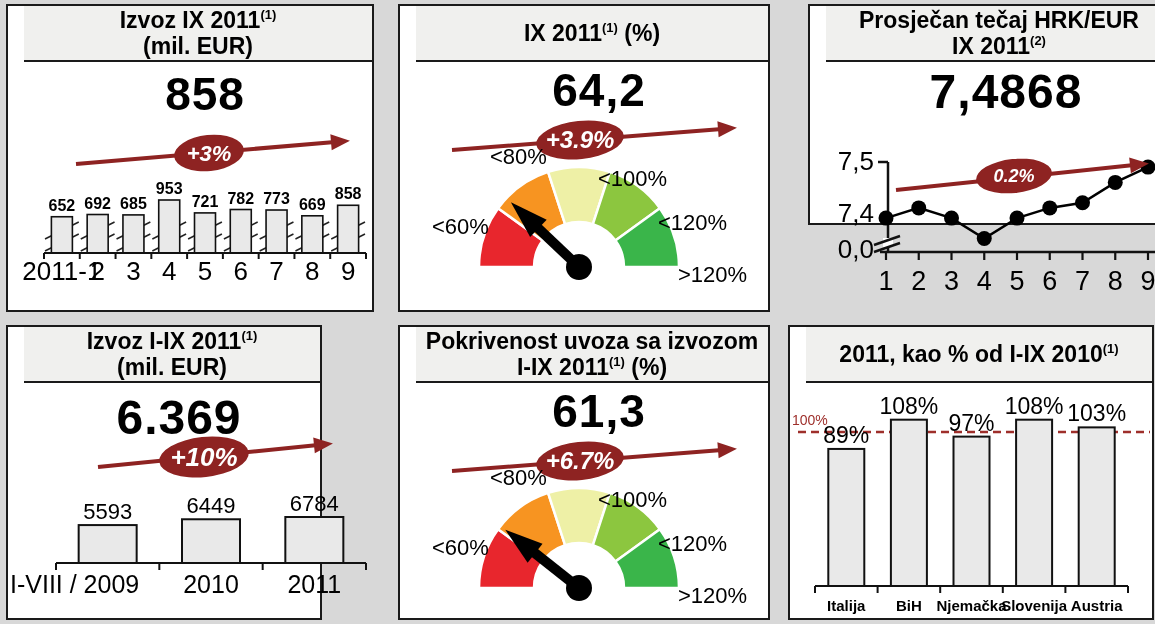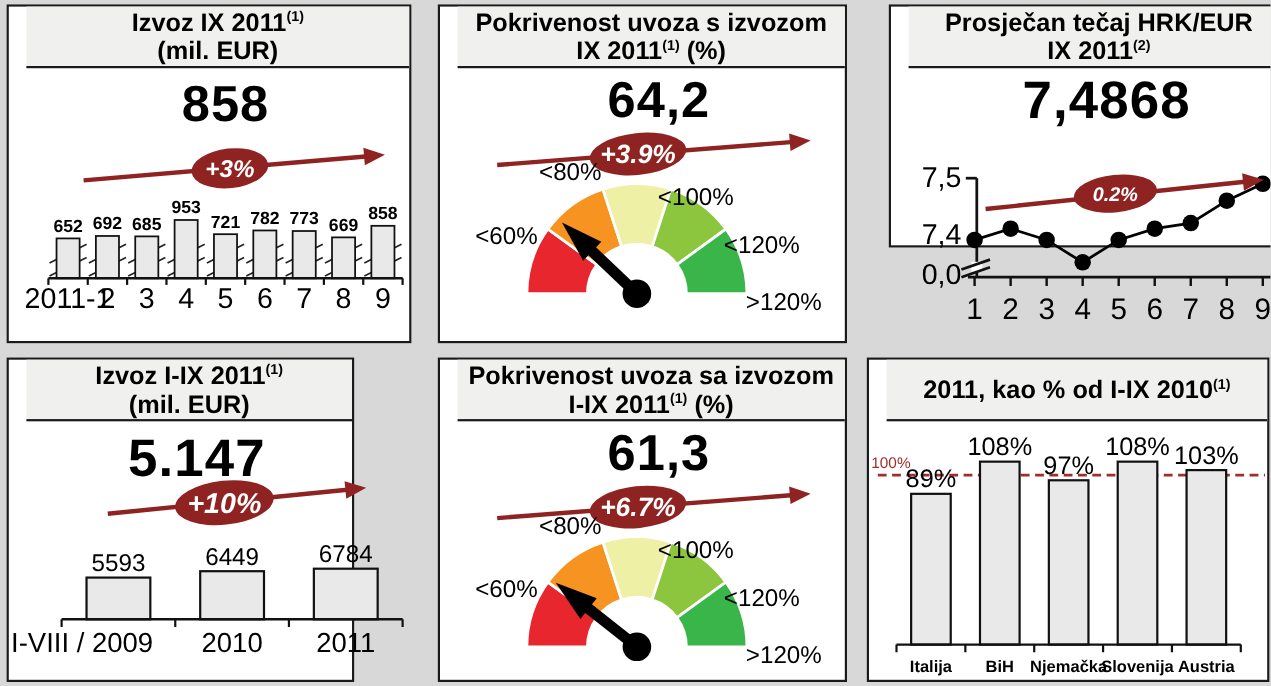--- a/index.html
+++ b/index.html
@@ -41,21 +41,21 @@
   #arrow-pokrivenost_i_ix{left:28px;top:52px;width:316px;height:58px}
   #arrow-izvoz_i_ix{left:28px;top:46px;width:316px;height:62px}
 
   #izvoz-ix-bars{left:0;top:100px;width:364px;height:146px}
   #tecaj-line{left:0;top:78px;width:362px;height:170px}
   #izvoz-i-ix-bars{left:0;top:118px;width:364px;height:118px}
   #top5-bars{left:0;top:0;width:362px;height:237px}
   .gauge-svg{left:52px;top:92px;width:254px;height:132px}
 
   .g-lbl{position:absolute;font-size:22px;white-space:nowrap;}
-  .g0{left:32px;top:140px}
+  .g0{left:32px;top:152px}
   .g1{left:90px;top:82px}
   .g2{left:198px;top:104px}
   .g3{left:258px;top:148px}
   .g4{left:278px;top:200px}
 </style>
 </head>
 <body>
 
 <section class="panel" id="p1">
   <header class="panel-header">
@@ -138,21 +138,20 @@
           <text x="268.55555555555554" y="118" text-anchor="middle" font-size="26" font-weight="normal">7</text>
           <text x="304.3333333333333" y="118" text-anchor="middle" font-size="26" font-weight="normal">8</text>
           <text x="340.11111111111114" y="118" text-anchor="middle" font-size="26" font-weight="normal">9</text>
         </g>
       </svg>
   </div>
 </section>
 
 <section class="panel" id="p2">
   <header class="panel-header">
-    <div><span>Pokrivenost uvoza s izvozom</span><sup></sup></div>
     <div><span>IX 2011</span><sup>(1)</sup><span> (%)</span></div>
   </header>
   <div class="panel-body">
     <div class="big-num">64,2</div>
     <svg id="arrow-pokrivenost_ix" viewBox="0 0 316 58">
         <g>
           <line x1="24" y1="36" x2="294" y2="15" stroke="#8e2322" stroke-width="4"></line>
           <polygon points="308.9548344444371,13.836846209877113 290.6323928362156,23.286086047732564 289.3916954600846,7.334262640332977" fill="#8e2322"></polygon>
           <ellipse cx="152" cy="26" rx="44" ry="19" fill="#8e2322" transform="rotate(-6 152 26)"></ellipse>
           <text x="152" y="34.4" text-anchor="middle" fill="#fff" font-size="24" font-weight="bold" font-style="italic">+3.9%</text>
@@ -244,21 +243,21 @@
       </svg>
   </div>
 </section>
 
 <section class="panel" id="p4">
   <header class="panel-header">
     <div><span>Izvoz I-IX 2011</span><sup>(1)</sup></div>
     <div><span>(mil. EUR)</span><sup></sup><span></span></div>
   </header>
   <div class="panel-body">
-    <div class="big-num">5.147</div>
+    <div class="big-num">6.369</div>
     <svg id="arrow-izvoz_i_ix" viewBox="0 0 316 62">
         <g>
           <line x1="62" y1="38" x2="282" y2="16" stroke="#8e2322" stroke-width="4"></line>
           <polygon points="296.9255578531498,14.507444214685016 278.8158809913281,24.358312397763907 277.22382148699205,8.437717354404082" fill="#8e2322"></polygon>
           <ellipse cx="168" cy="28" rx="45" ry="20" fill="#8e2322" transform="rotate(-6 168 28)"></ellipse>
           <text x="168" y="37.1" text-anchor="middle" fill="#fff" font-size="26" font-weight="bold" font-style="italic">+10%</text>
         </g>
       </svg>
     <svg id="izvoz-i-ix-bars" viewBox="0 0 364 118">
         <g>

